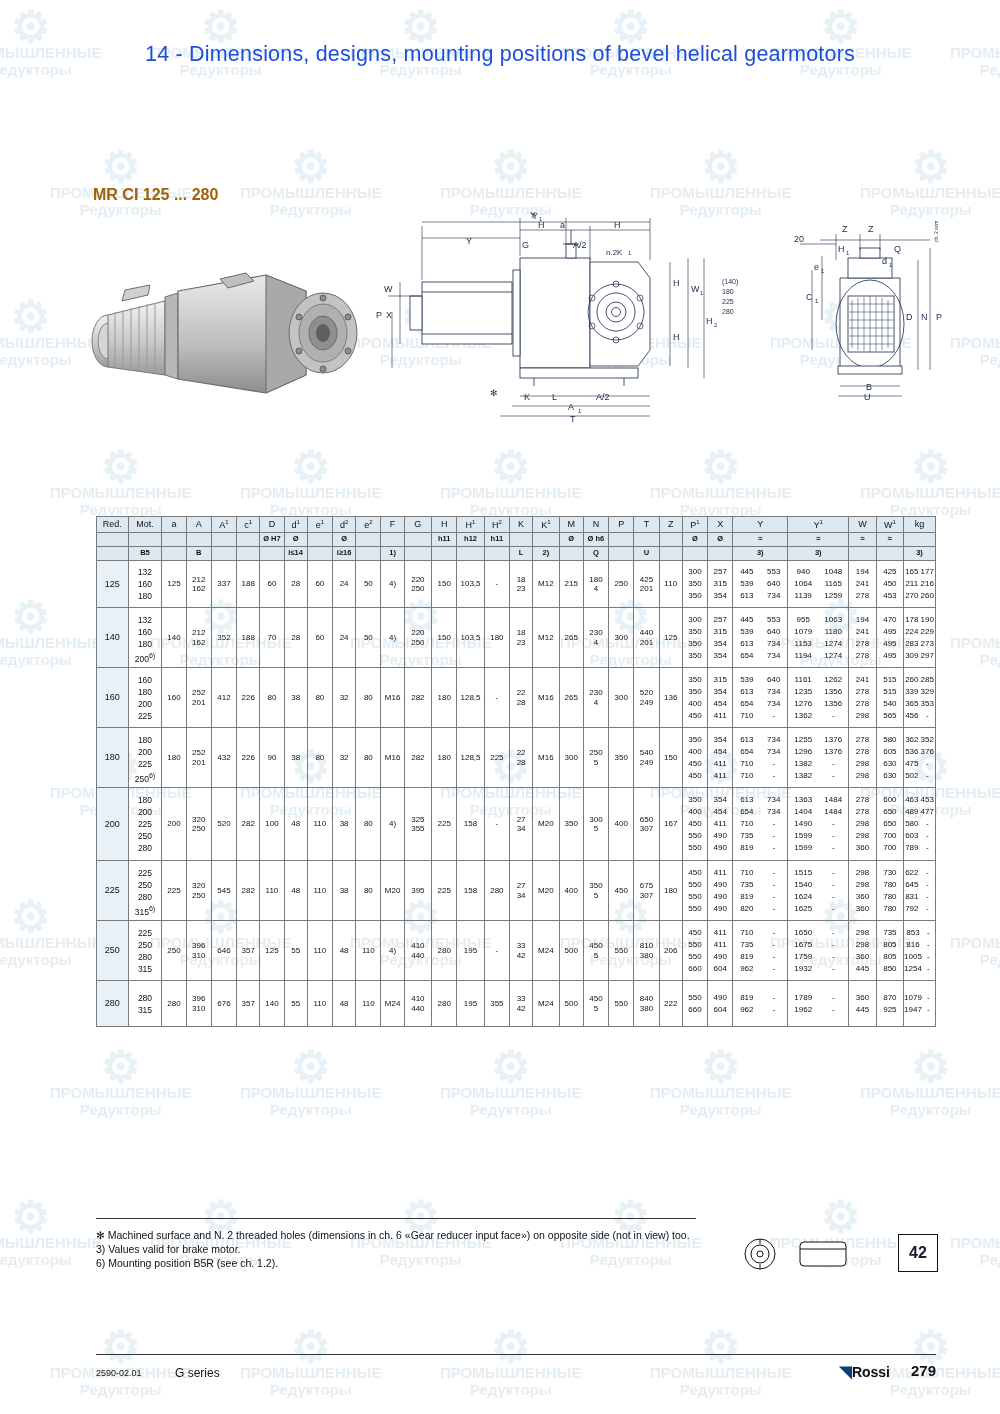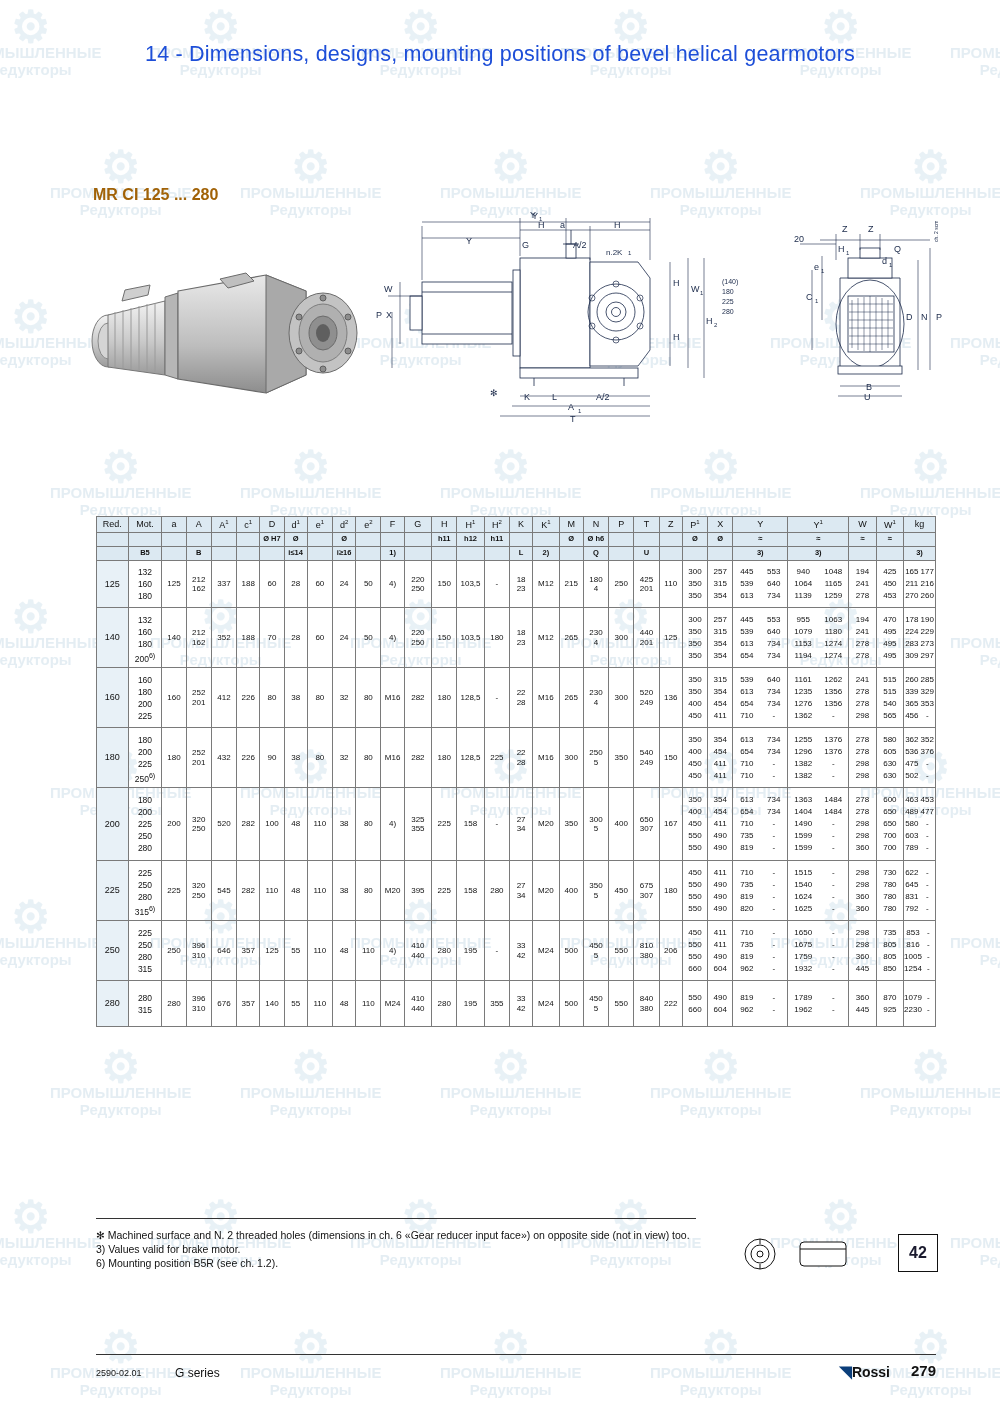--- a/index.html
+++ b/index.html
@@ -1523,21 +1523,21 @@
             <div class="stack">
               <span>870</span>
               <span>925</span>
             </div>
           </td>
           <td>
             <div style="display:flex;">
               <div style="flex:1">
                 <div class="stack">
                   <span>1079</span>
-                  <span>2230</span>
+                  <span>1947</span>
                 </div>
               </div>
               <div style="flex:1">
                 <div class="stack">
                   <span>-</span>
                   <span>-</span>
                 </div>
               </div>
             </div>
           </td>

